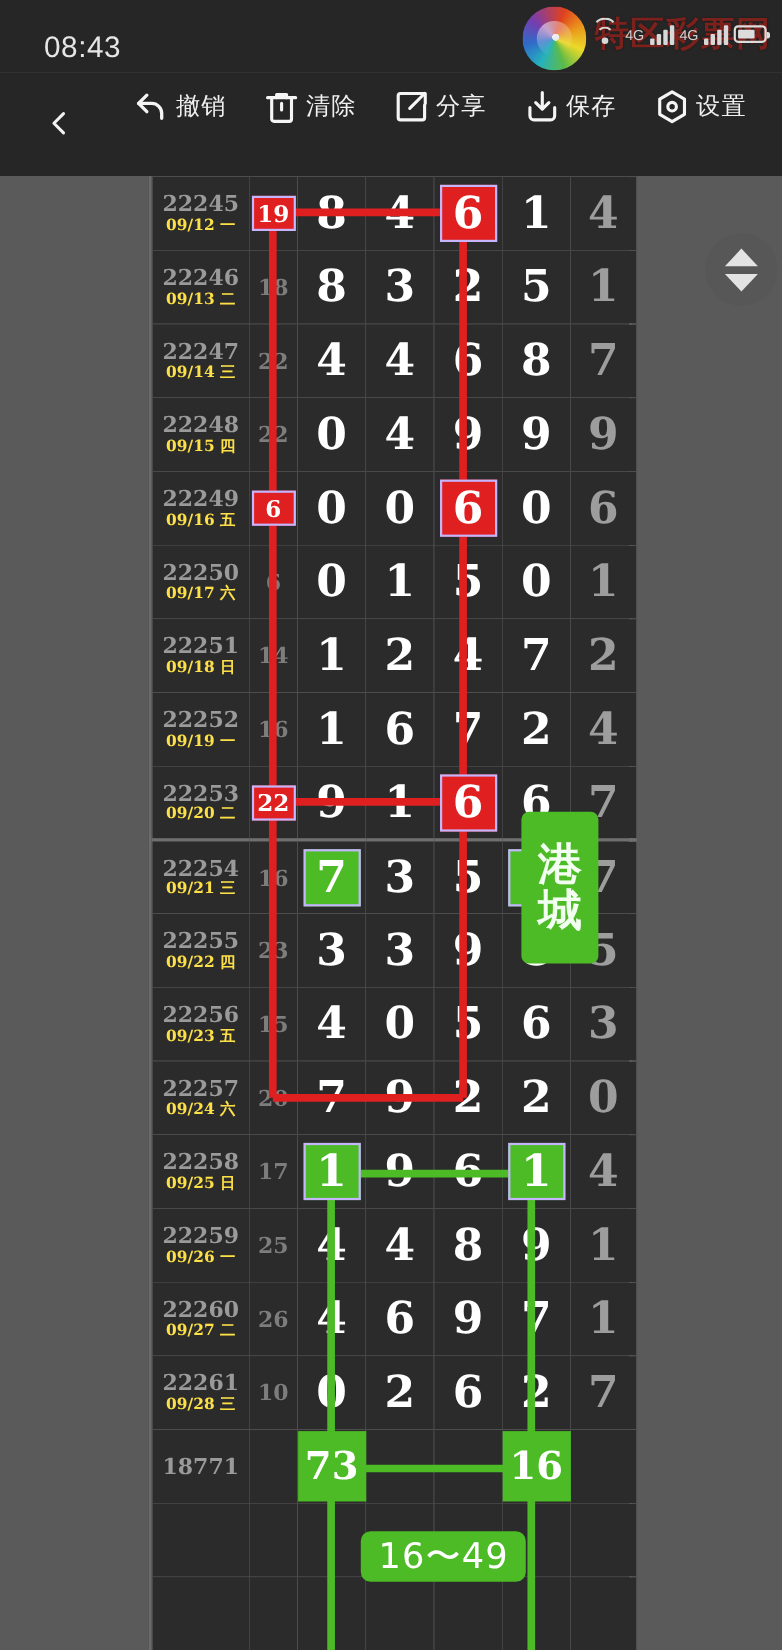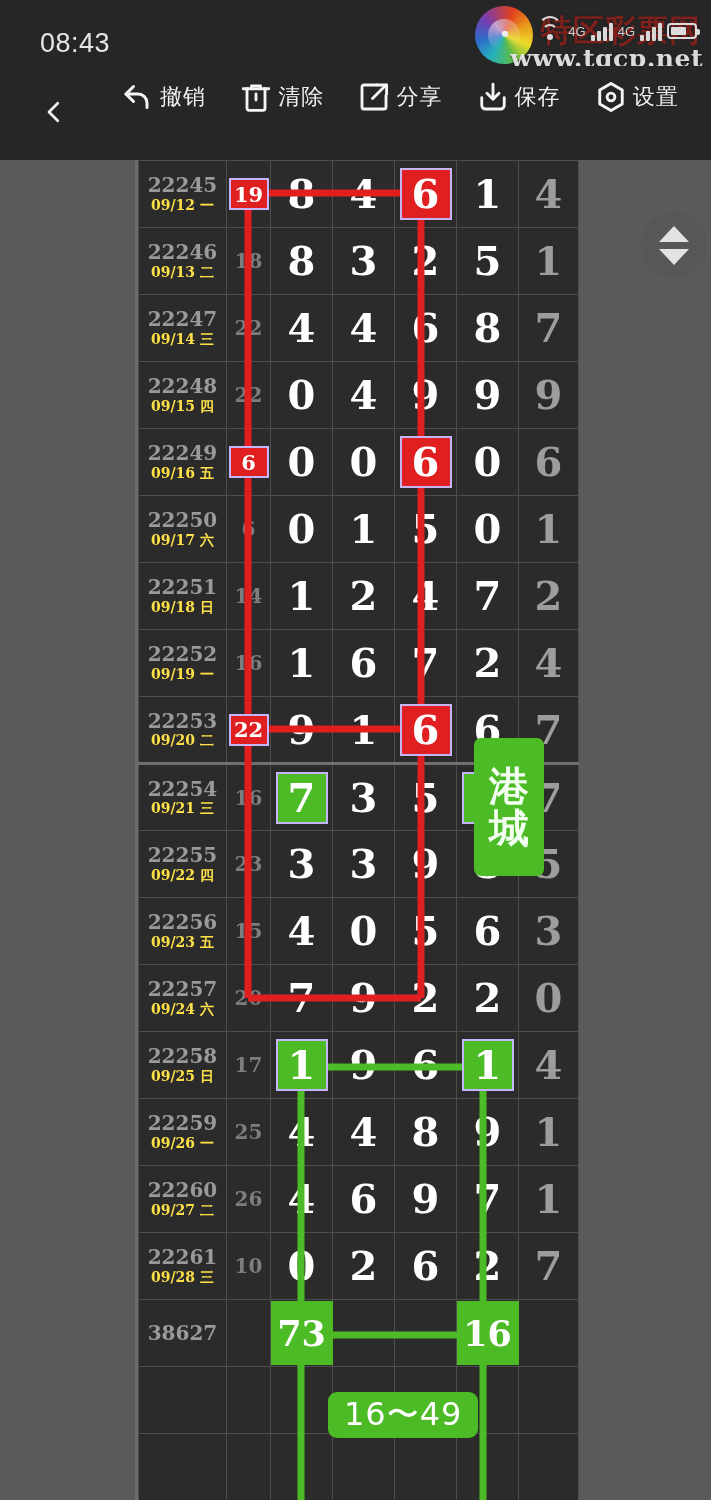--- a/index.html
+++ b/index.html
@@ -209,21 +209,20 @@
 </head>
 <body>
 
 <div id="app">
 
   <div class="statusbar">
     <div class="status-time">08:43</div>
 
     <div class="wm-logo"></div>
     <div class="wm-cn">特区彩票网</div>
-    <div class="wm-url">www.tqcp.net</div>
 
     <div class="status-icons">
       <div class="wifi-ic">
           <i></i>
           <i></i>
           <i></i>
         </div>
       <div class="net-label">4G</div>
       <div class="sig">
           <b></b>
@@ -541,21 +540,21 @@
             </td>
             <td class="sumcell">10</td>
             <td class="dcell">0</td>
             <td class="dcell">2</td>
             <td class="dcell">6</td>
             <td class="dcell">2</td>
             <td class="lastcell">7</td>
           </tr>
           <tr>
             <td class="idcell">
-              <div class="no">38627</div>
+              <div class="no">18771</div>
             </td>
             <td class="sumcell"></td>
             <td class="dcell">
               <span class="chip total green">73</span>
             </td>
             <td class="dcell"></td>
             <td class="dcell"></td>
             <td class="dcell">
               <span class="chip total green">16</span>
             </td>

